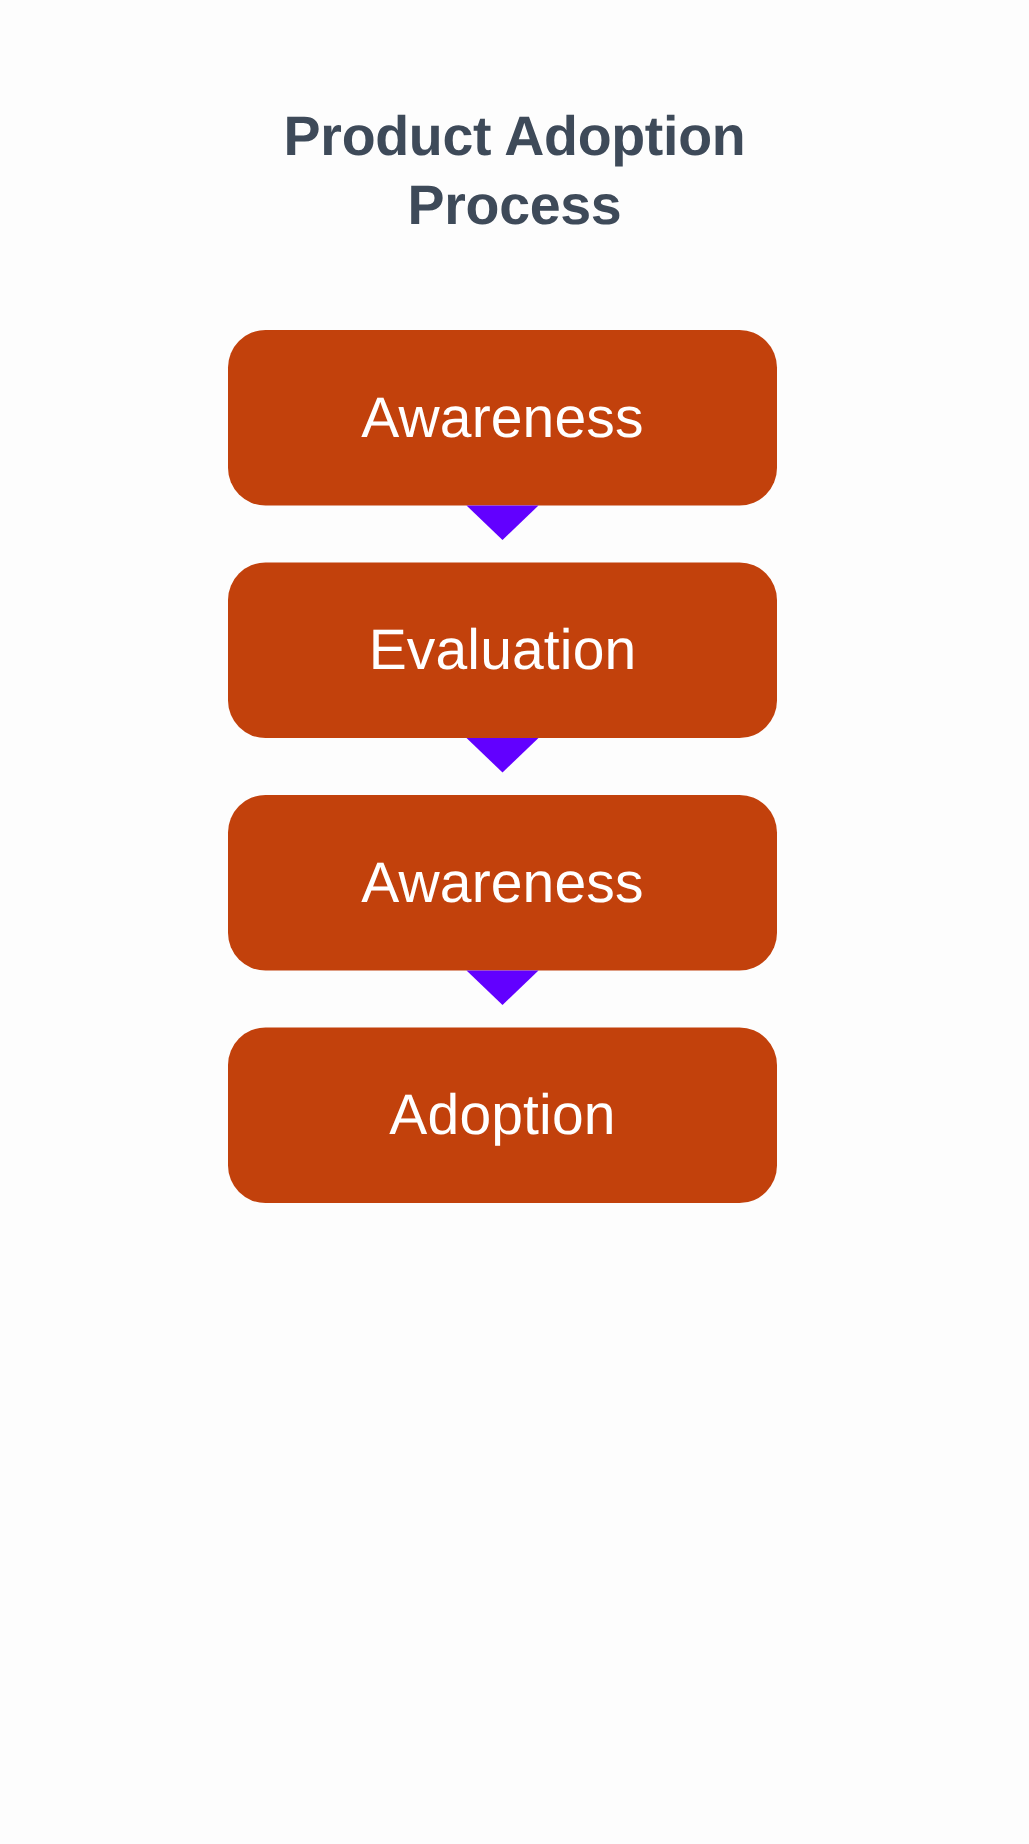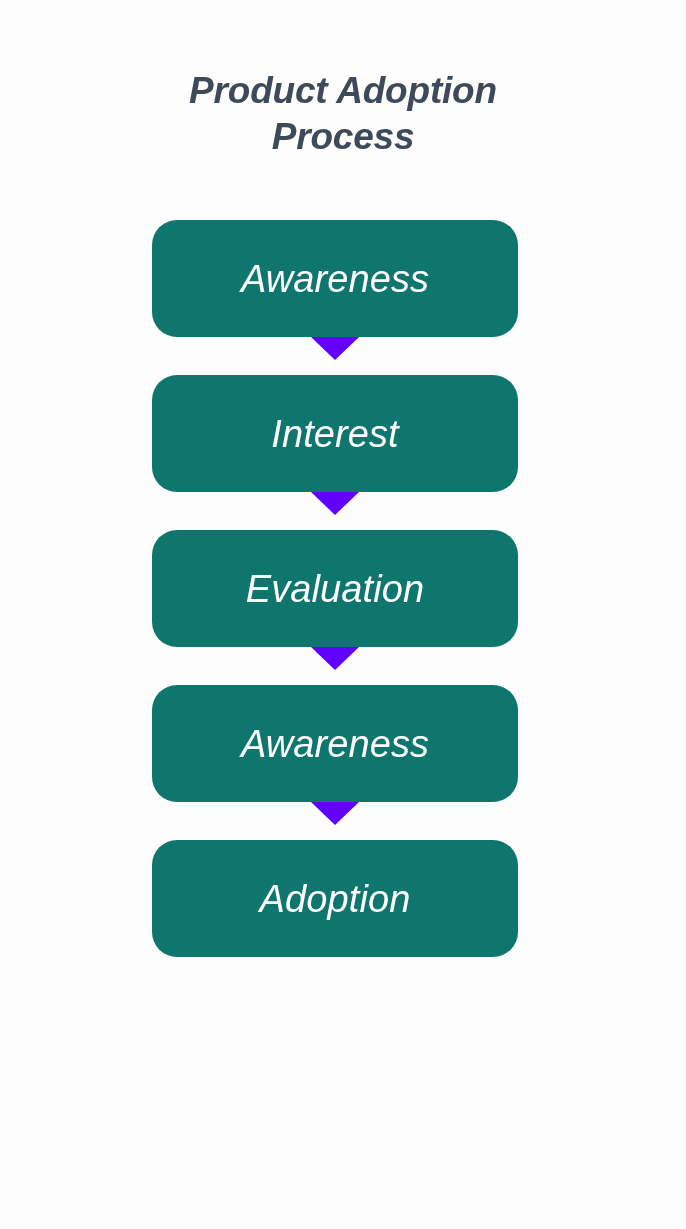--- a/index.html
+++ b/index.html
@@ -13,21 +13,20 @@
     background: #fdfdfd;
     font-family: "Liberation Sans", sans-serif;
     overflow: hidden;
   }
 
   #infographic {
     position: relative;
     width: 686px;
     height: 1229px;
     background: #fdfdfd;
-    font-style: italic;
   }
 
   
   .title {
     position: absolute;
     left: 0;
     top: 68px;
     width: 686px;
     text-align: center;
     font-size: 37px;
@@ -57,21 +56,21 @@
   .step:last-child {
     margin-bottom: 12px;
   }
 
   .step-box {
     position: absolute;
     left: 0;
     top: 0;
     width: 366px;
     height: 117px;
-    background: #0f766e;
+    background: #c2410c;
     border-radius: 25px;
     display: flex;
     align-items: center;
     justify-content: center;
     box-sizing: border-box;
     padding: 0 18px;
   }
 
   .step-label {
     color: #ffffff;
@@ -106,26 +105,20 @@
 
   <div class="flow">
 
     <div class="step">
       <div class="step-box">
         <span class="step-label">Awareness</span>
       </div>
       <div class="step-tail"></div>
     </div>
 
-    <div class="step">
-      <div class="step-box">
-        <span class="step-label">Interest</span>
-      </div>
-      <div class="step-tail"></div>
-    </div>
 
     <div class="step">
       <div class="step-box">
         <span class="step-label">Evaluation</span>
       </div>
       <div class="step-tail"></div>
     </div>
 
 
     <div class="step">

